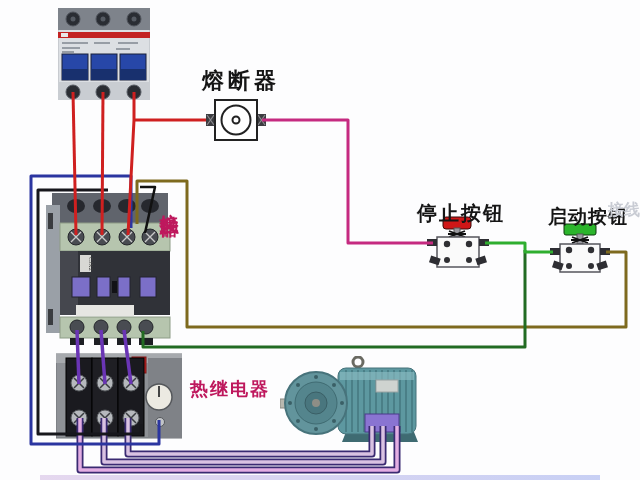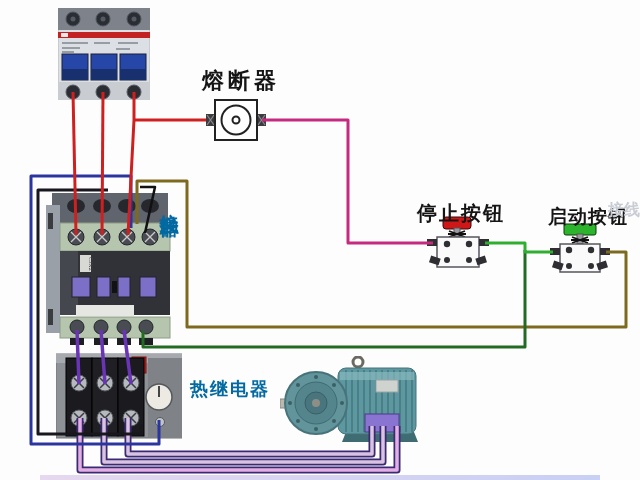--- a/index.html
+++ b/index.html
@@ -1,21 +1,21 @@
 <!DOCTYPE html>
 <html><head>
 <meta charset="utf-8">
 <style>
   html,body{margin:0;padding:0;background:#888;}
   .stage{position:relative;width:640px;height:480px;background:#fdfdfe;overflow:hidden;
          font-family:Liberation Serif, serif;}
   .comp{position:absolute;}
   .lbl{position:absolute;font-weight:bold;white-space:nowrap;}
   .lbl-black{color:#151515;}
-  .lbl-blue{color:#0369a1;}
+  .lbl-blue{color:#be185d;}
   #fuse-label{left:202px;top:66px;font-size:22px;letter-spacing:4px;}
   #stop-label{left:417px;top:192px;font-size:20px;letter-spacing:2px;margin-top:8px;}
   #start-label{left:548px;top:204px;font-size:19px;letter-spacing:1px;}
   #contactor-label{left:158px;top:198px;font-size:19px;letter-spacing:3px;
       writing-mode:vertical-rl;text-orientation:upright;line-height:22px;}
   #relay-label{left:190px;top:377px;font-size:18px;letter-spacing:2px;}
   #watermark{left:608px;top:200px;font-size:16px;color:#c9ccd4;font-weight:bold;}
   #bottom-strip{position:absolute;left:40px;top:475px;width:560px;height:5px;
       background:linear-gradient(90deg,rgba(200,170,220,.45),rgba(120,140,230,.4));}
   .wires{position:absolute;left:0;top:0;z-index:3;pointer-events:none;}

